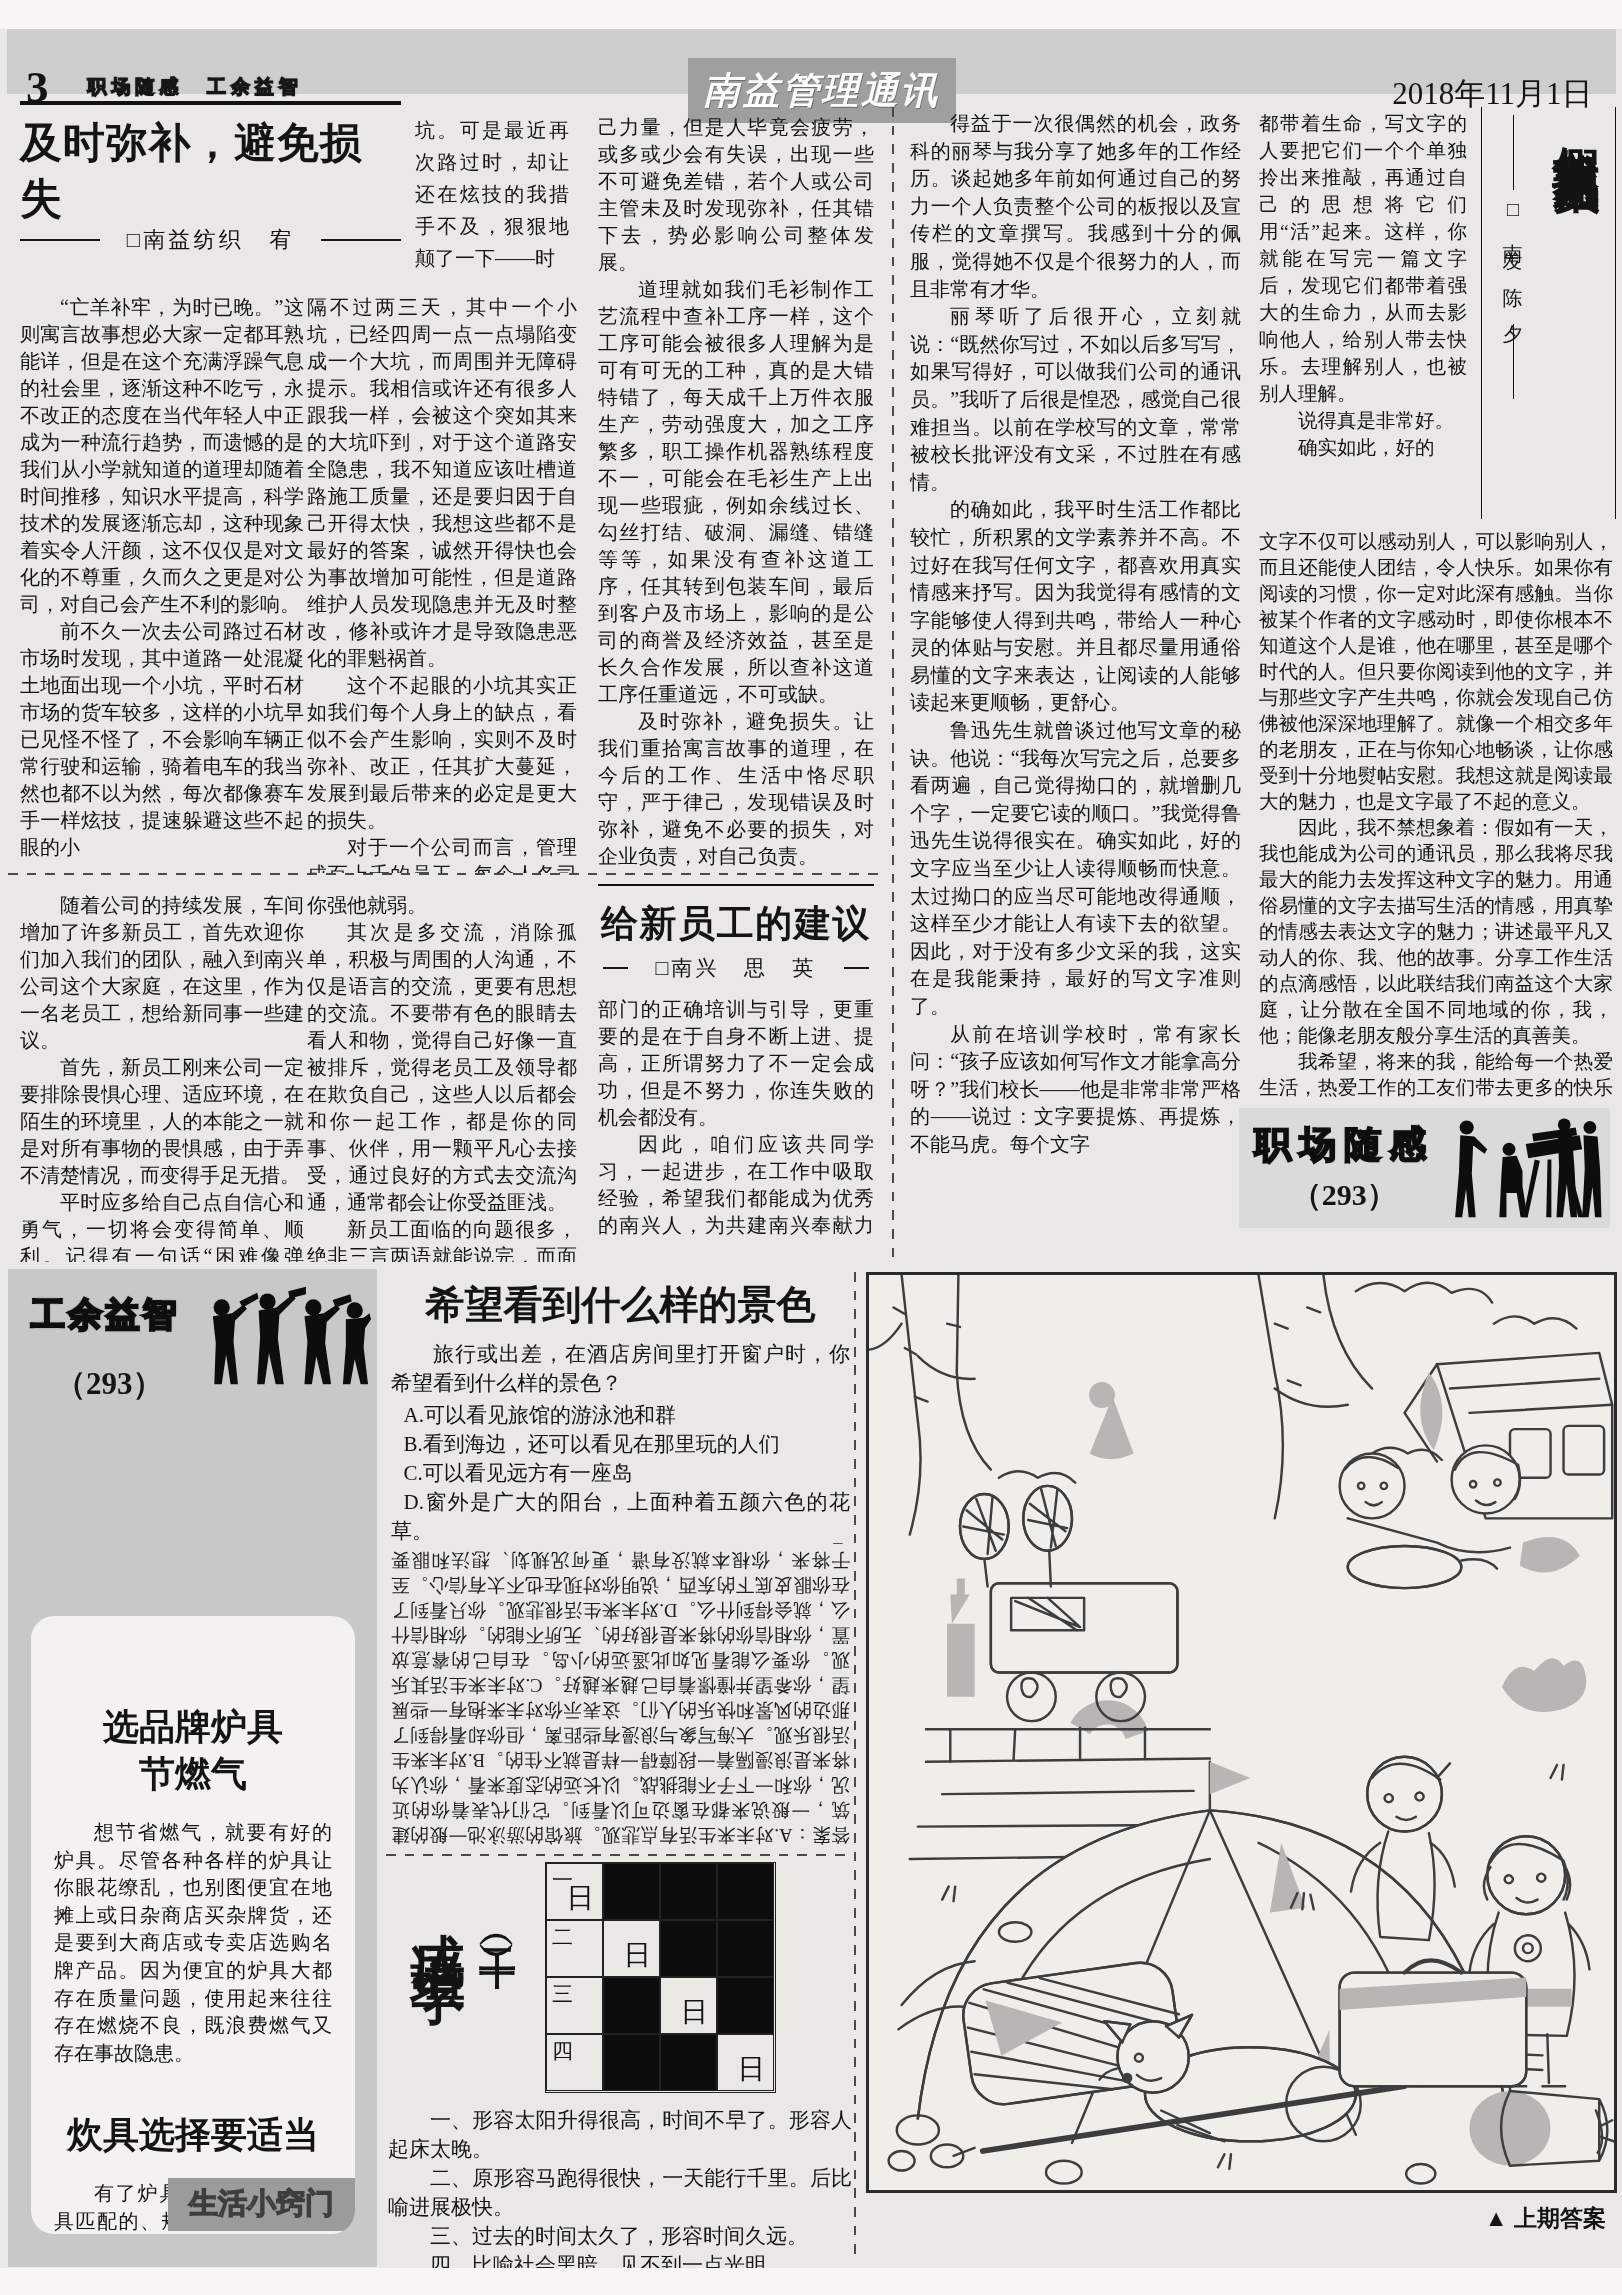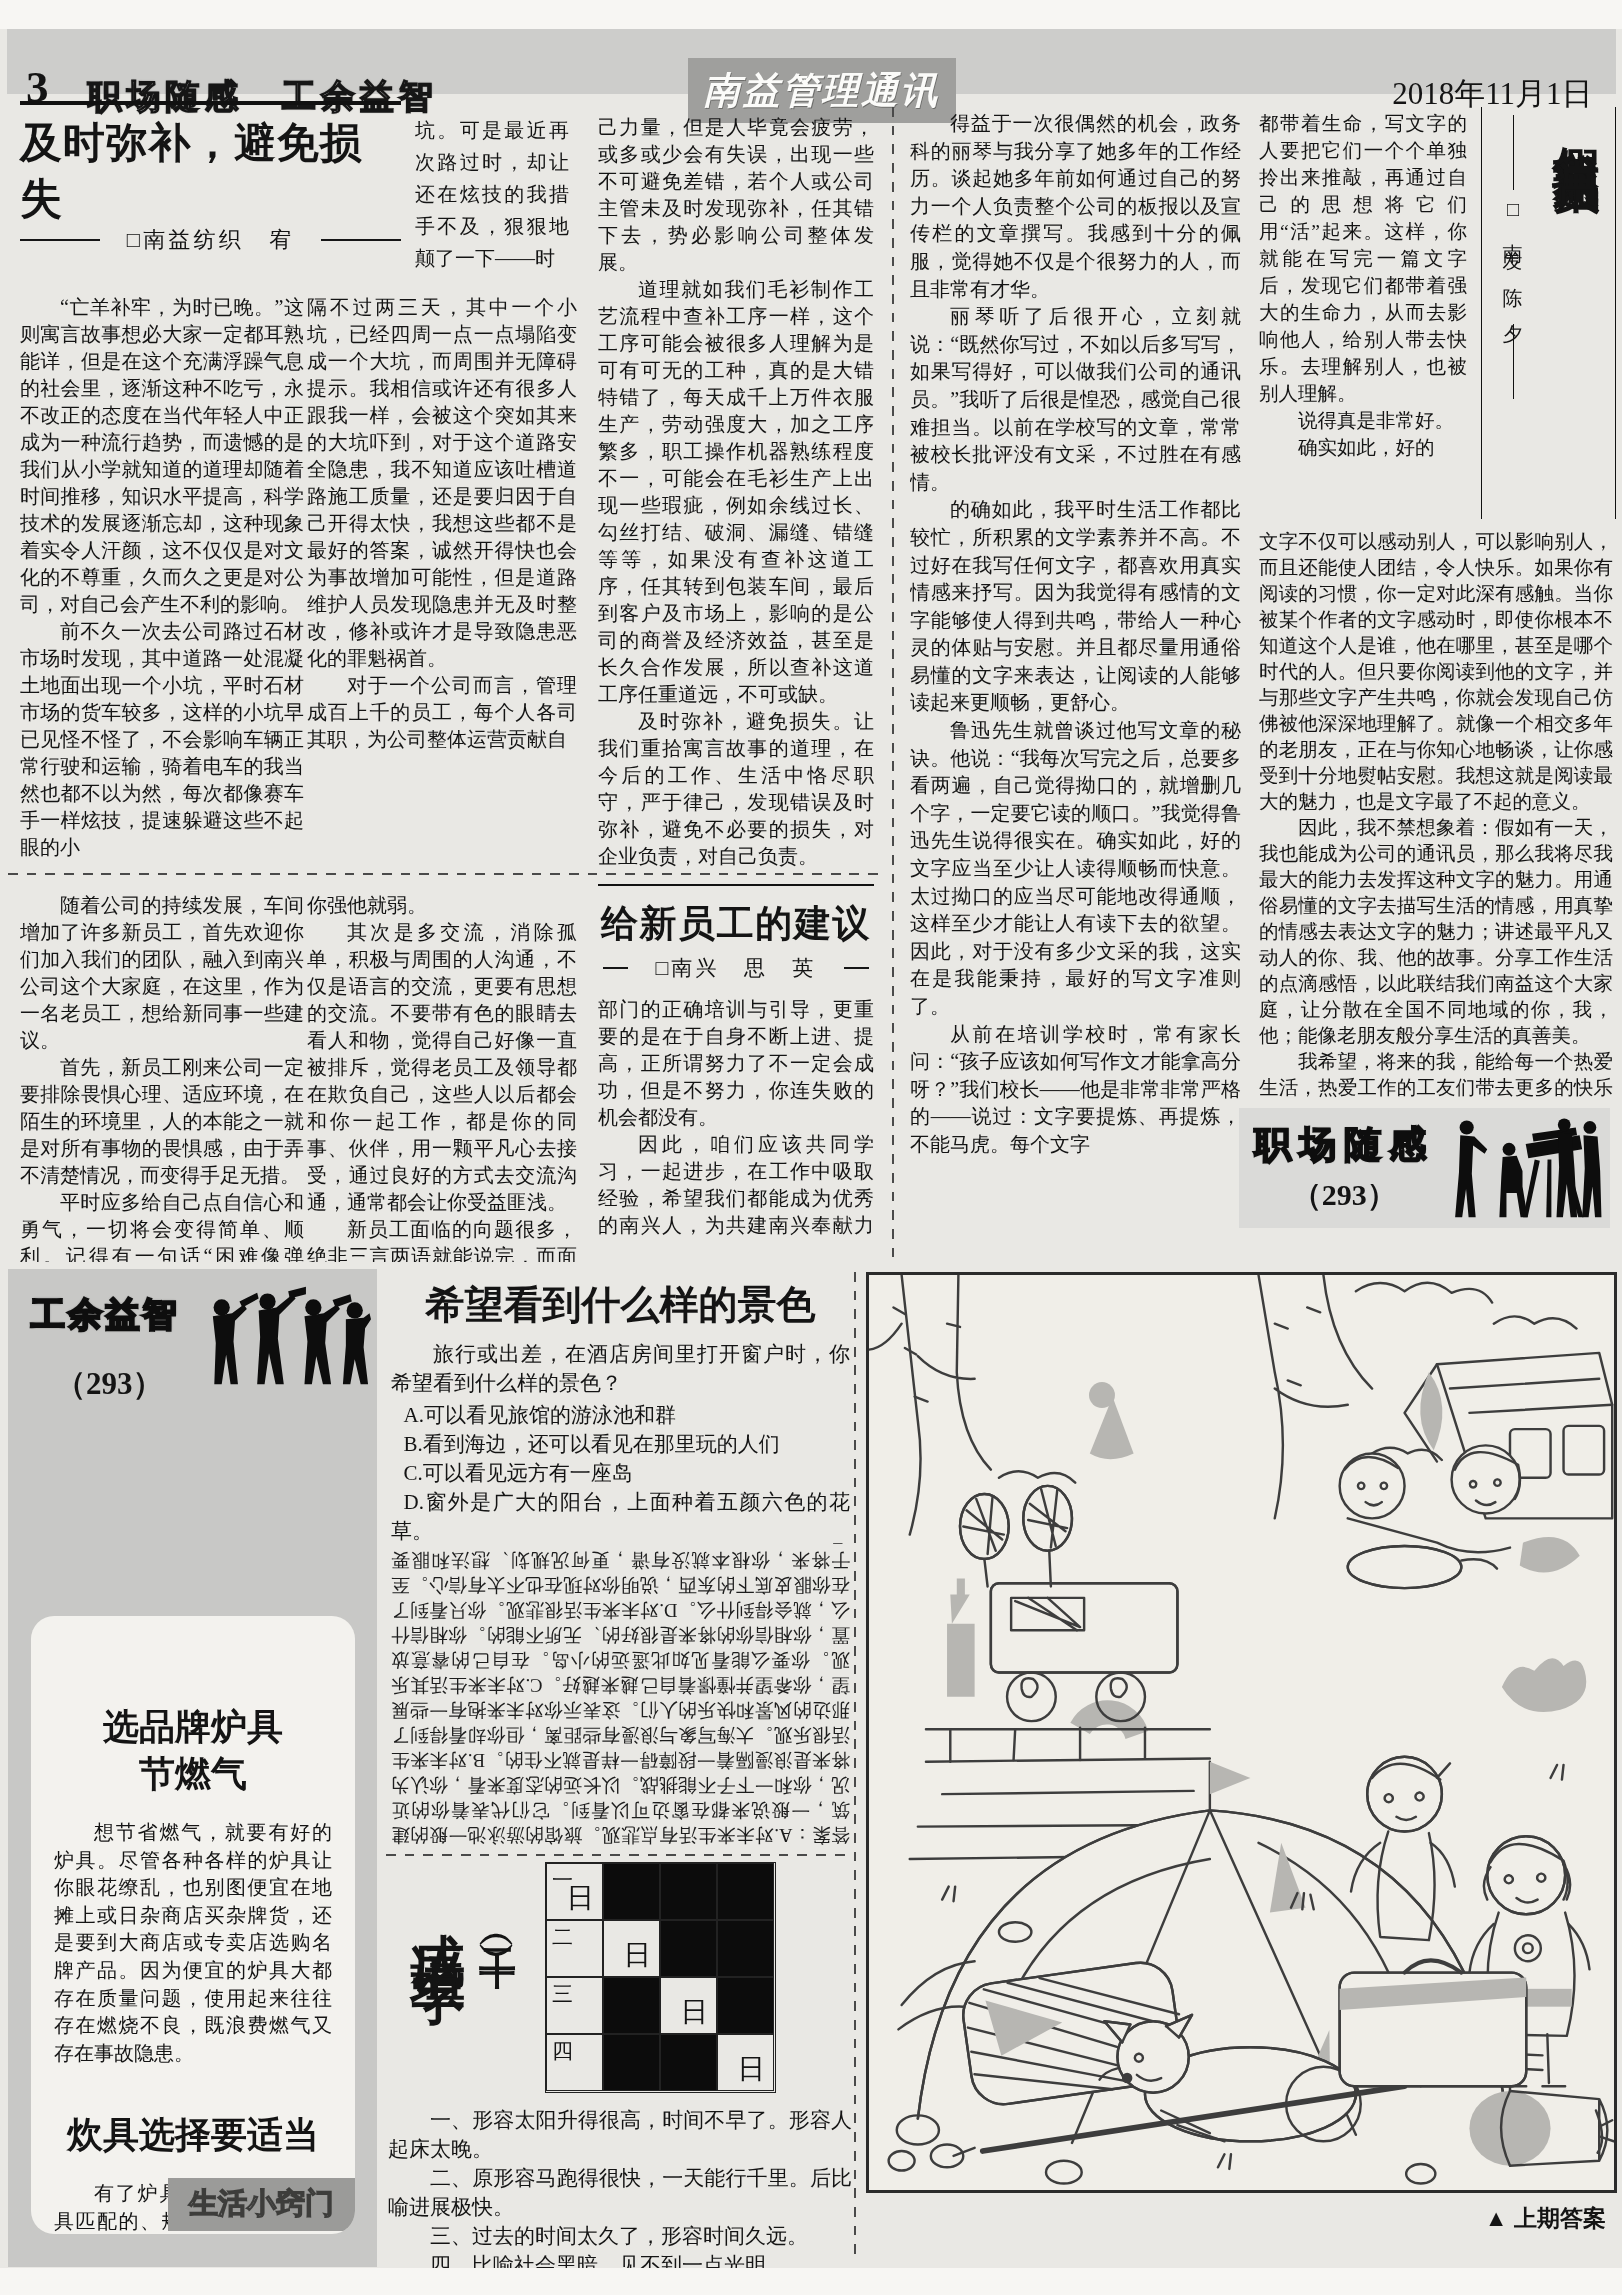--- a/index.html
+++ b/index.html
@@ -4,21 +4,21 @@
 <style>
   html,body{margin:0;padding:0;}
   body{width:1622px;height:2295px;position:relative;background:#e9e8e4;
        font-family:"Liberation Serif","DejaVu Serif",serif;color:#141414;overflow:hidden;}
   .abs{position:absolute;}
 
   
   #top-strip{left:0;top:0;width:1622px;height:29px;background:#f7f6f3;}
   #header-bar{left:6.5px;top:29px;width:1609px;height:65px;background:#cdcdcb;}
   #hdr-num{left:19.5px;top:32px;font-size:45px;font-weight:bold;}
-  #hdr-secs{left:81px;top:45px;font-size:34px;font-weight:800;color:#fff;
+  #hdr-secs{left:81px;top:45px;font-size:19px;font-weight:800;color:#fff;
             -webkit-text-stroke:1.3px #161616;text-shadow:0 0 1.6px #161616;letter-spacing:4.9px;}
   #masthead-box{left:681px;top:29px;width:268px;height:65px;background:#9f9f9d;
                 display:flex;align-items:center;justify-content:center;}
   #masthead-box span{color:#fbfbf9;font-size:37px;font-weight:bold;letter-spacing:2.4px;
                      font-style:italic;text-shadow:0.8px 0.8px 0 #6d6d6b;}
   #hdr-date{right:23px;top:44px;font-size:31px;}
 
   
   .body-col{font-size:20px;line-height:27px;text-align:justify;overflow:hidden;}
   .body-col p{margin:0;text-indent:2em;}
@@ -142,20 +142,21 @@
   <span class="who">□南益纺织　宥</span>
   <span class="rule"></span>
 </div>
 <div class="abs" id="a1-wrap">坑。可是最近再次路过时，却让还在炫技的我措手不及，狠狠地颠了一下——时</div>
 <div class="abs body-col" id="a1-col1">
     <p class="">“亡羊补牢，为时已晚。”这则寓言故事想必大家一定都耳熟能详，但是在这个充满浮躁气息的社会里，逐渐这种不吃亏，永不改正的态度在当代年轻人中正成为一种流行趋势，而遗憾的是我们从小学就知道的道理却随着时间推移，知识水平提高，科学技术的发展逐渐忘却，这种现象着实令人汗颜，这不仅仅是对文化的不尊重，久而久之更是对公司，对自己会产生不利的影响。</p>
     <p class="">前不久一次去公司路过石材市场时发现，其中道路一处混凝土地面出现一个小坑，平时石材市场的货车较多，这样的小坑早已见怪不怪了，不会影响车辆正常行驶和运输，骑着电车的我当然也都不以为然，每次都像赛车手一样炫技，提速躲避这些不起眼的小</p>
   </div>
 <div class="abs body-col" id="a1-col2">
     <p class="cont">隔不过两三天，其中一个小坑，已经四周一点一点塌陷变成一个大坑，而周围并无障碍提示。我相信或许还有很多人跟我一样，会被这个突如其来的大坑吓到，对于这个道路安全隐患，我不知道应该吐槽道路施工质量，还是要归因于自己开得太快，我想这些都不是最好的答案，诚然开得快也会为事故增加可能性，但是道路维护人员发现隐患并无及时整改，修补或许才是导致隐患恶化的罪魁祸首。</p>
+    <p class="">这个不起眼的小坑其实正如我们每个人身上的缺点，看似不会产生影响，实则不及时弥补、改正，任其扩大蔓延，发展到最后带来的必定是更大的损失。</p>
     <p class="">对于一个公司而言，管理成百上千的员工，每个人各司其职，为公司整体运营贡献自</p>
   </div>
 <div class="abs body-col" id="a1-col3">
     <p class="cont">己力量，但是人毕竟会疲劳，或多或少会有失误，出现一些不可避免差错，若个人或公司主管未及时发现弥补，任其错下去，势必影响公司整体发展。</p>
     <p class="">道理就如我们毛衫制作工艺流程中查补工序一样，这个工序可能会被很多人理解为是可有可无的工种，真的是大错特错了，每天成千上万件衣服生产，劳动强度大，加之工序繁多，职工操作机器熟练程度不一，可能会在毛衫生产上出现一些瑕疵，例如余线过长、勾丝打结、破洞、漏缝、错缝等等，如果没有查补这道工序，任其转到包装车间，最后到客户及市场上，影响的是公司的商誉及经济效益，甚至是长久合作发展，所以查补这道工序任重道远，不可或缺。</p>
     <p class="">及时弥补，避免损失。让我们重拾寓言故事的道理，在今后的工作、生活中恪尽职守，严于律己，发现错误及时弥补，避免不必要的损失，对企业负责，对自己负责。</p>
   </div>
 
 <div class="abs dash-h" id="dash1"></div>
 <div class="abs dash-v" id="dashv1"></div>

